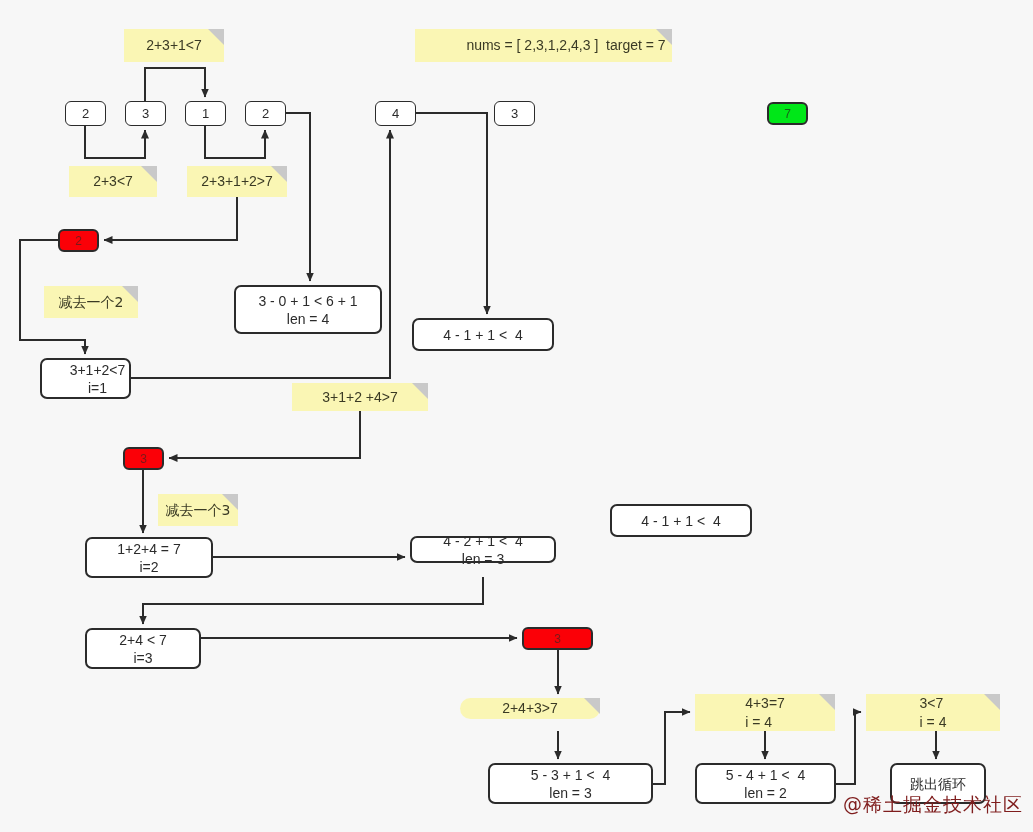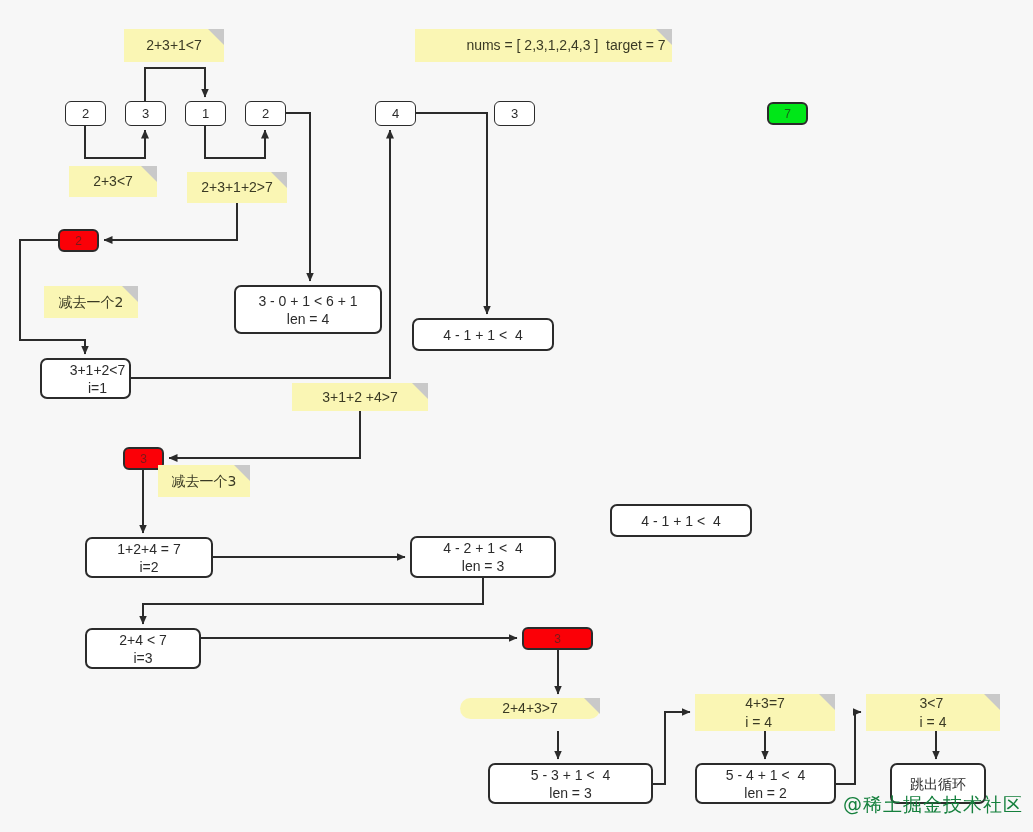--- a/index.html
+++ b/index.html
@@ -80,21 +80,21 @@
     height: 0;
     border-style: solid;
     border-width: 0 16px 16px 0;
     border-color: transparent #c9c9c9 transparent transparent;
   }
   .note.cjk, .node.cjk {
     font-family: "DejaVu Sans", "Liberation Sans", sans-serif;
   }
   .watermark {
     position: absolute;
-    color: #15803d;
+    color: #7f1d1d;
     font-size: 19px;
     letter-spacing: 1px;
     font-family: "DejaVu Sans", "Liberation Sans", sans-serif;
     white-space: pre;
     user-select: none;
   }
 </style>
 </head>
 <body>
 
@@ -141,38 +141,38 @@
       <div class="node red" style="left: 123px; top: 447px; width: 41px; height: 23px;"><span>3</span></div>
       <div class="node red" style="left: 522px; top: 627px; width: 71px; height: 23px;"><span>3</span></div>
       <div class="node" style="left: 234px; top: 285px; width: 148px; height: 49px;"><span>3 - 0 + 1 &lt; 6 + 1
 len = 4</span></div>
       <div class="node" style="left: 412px; top: 318px; width: 142px; height: 33px;"><span>4 - 1 + 1 &lt;  4</span></div>
       <div class="node" style="left: 40px; top: 358px; width: 91px; height: 41px; padding-left: 24px;"><span>3+1+2&lt;7
 i=1</span></div>
       <div class="node" style="left: 610px; top: 504px; width: 142px; height: 33px;"><span>4 - 1 + 1 &lt;  4</span></div>
       <div class="node" style="left: 85px; top: 537px; width: 128px; height: 41px;"><span>1+2+4 = 7
 i=2</span></div>
-      <div class="node" style="left: 410px; top: 536px; width: 146px; height: 42px;"><span>4 - 2 + 1 &lt;  4
+      <div class="node" style="left: 410px; top: 536px; width: 146px; height: 27px;"><span>4 - 2 + 1 &lt;  4
 len = 3</span></div>
       <div class="node" style="left: 85px; top: 628px; width: 116px; height: 41px;"><span>2+4 &lt; 7
 i=3</span></div>
       <div class="node" style="left: 488px; top: 763px; width: 165px; height: 41px; justify-content: flex-end;"><span>5 - 3 + 1 &lt;  4
 len = 3</span></div>
       <div class="node" style="left: 695px; top: 763px; width: 141px; height: 41px;"><span>5 - 4 + 1 &lt;  4
 len = 2</span></div>
       <div class="node cjk" style="left: 890px; top: 763px; width: 96px; height: 41px;"><span>跳出循环</span></div>
     </div>
   <div id="note-layer">
       <div class="note" style="left: 124px; top: 29px; width: 100px; height: 33px;"><span>2+3+1&lt;7</span><span class="fold"></span></div>
       <div class="note" style="left: 415px; top: 29px; width: 257px; height: 33px; padding-left: 45px;"><span>nums = [ 2,3,1,2,4,3 ]  target = 7</span><span class="fold"></span></div>
       <div class="note" style="left: 69px; top: 166px; width: 88px; height: 31px;"><span>2+3&lt;7</span><span class="fold"></span></div>
-      <div class="note" style="left: 187px; top: 166px; width: 100px; height: 31px; margin-top: 6px;"><span>2+3+1+2&gt;7</span><span class="fold"></span></div>
+      <div class="note" style="left: 187px; top: 166px; width: 100px; height: 31px;"><span>2+3+1+2&gt;7</span><span class="fold"></span></div>
       <div class="note cjk" style="left: 44px; top: 286px; width: 94px; height: 32px;"><span>减去一个2</span><span class="fold"></span></div>
       <div class="note" style="left: 292px; top: 383px; width: 136px; height: 28px;"><span>3+1+2 +4&gt;7</span><span class="fold"></span></div>
-      <div class="note cjk" style="left: 158px; top: 465px; width: 92px; height: 32px;"><span>减去一个3</span><span class="fold"></span></div>
+      <div class="note cjk" style="left: 158px; top: 494px; width: 80px; height: 32px;"><span>减去一个3</span><span class="fold"></span></div>
       <div class="note" style="left: 460px; top: 698px; width: 140px; height: 21px; border-radius: 16px;"><span>2+4+3&gt;7</span><span class="fold"></span></div>
       <div class="note" style="left: 695px; top: 694px; width: 140px; height: 37px;"><span>4+3=7
 i = 4</span><span class="fold"></span></div>
       <div class="note" style="left: 866px; top: 694px; width: 134px; height: 37px;"><span>3&lt;7
 i = 4</span><span class="fold"></span></div>
     </div>
 
   <div class="watermark" style="left:843px; top:792px;">@稀土掘金技术社区</div>
 
 </div>

